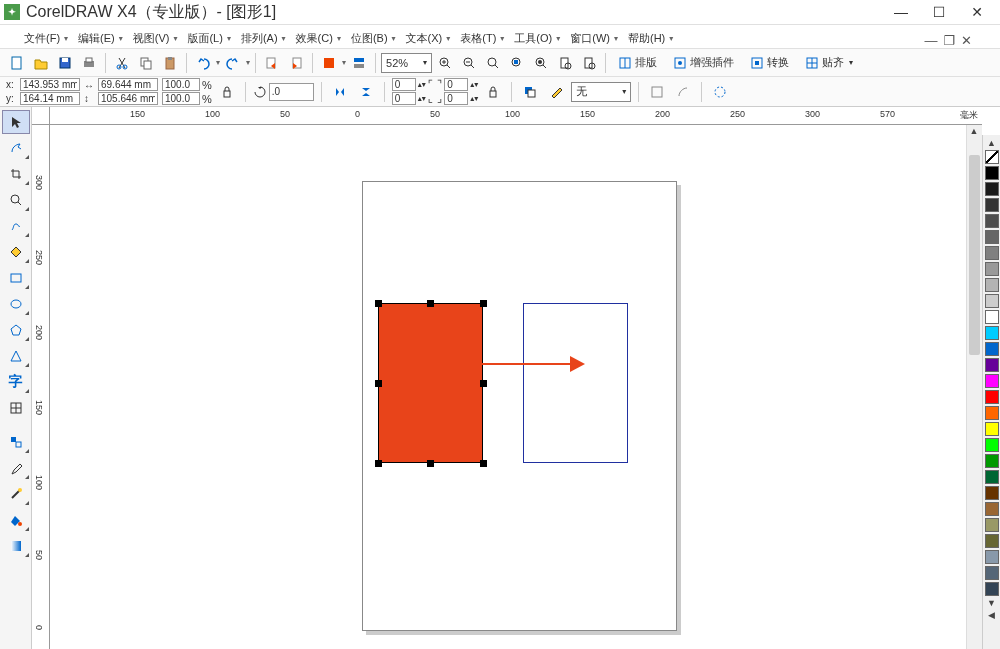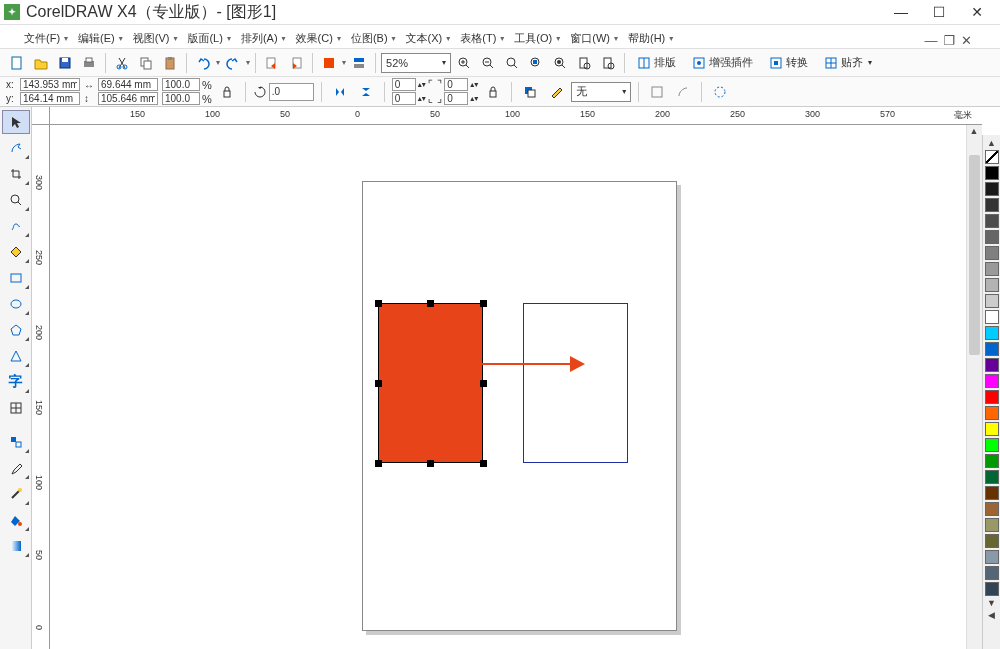--- a/index.html
+++ b/index.html
@@ -11,21 +11,21 @@
 .winctrl div{width:38px;height:25px;display:flex;align-items:center;justify-content:center;font-size:14px;cursor:pointer}
 .menubar{height:24px;display:flex;align-items:flex-end;padding:0 20px;gap:2px;border-bottom:1px solid #e0e0e0}
 .menuitem{padding:2px 4px;display:flex;align-items:center;gap:2px;cursor:pointer}
 .menuarrow{font-size:8px;color:#666;margin-left:2px}
 .subctrl{margin-left:auto;display:flex;gap:6px;padding-right:8px}
 .subctrl span{cursor:pointer;font-size:13px;color:#555}
 .toolbar{height:28px;display:flex;align-items:center;padding:2px 6px;gap:2px;border-bottom:1px solid #e0e0e0;background:#fafafa}
 .tbtn{width:22px;height:22px;display:flex;align-items:center;justify-content:center;cursor:pointer;border:1px solid transparent}
 .tsep{width:1px;height:20px;background:#ccc;margin:0 3px}
 .dropdown{height:20px;border:1px solid #888;background:#fff;display:flex;align-items:center;padding:0 4px;min-width:50px;font-size:11px}
-.dropdown.zoom{width:70px}
+.dropdown.zoom{width:51px}
 .tbtn-text{padding:0 6px;height:22px;display:flex;align-items:center;gap:3px;cursor:pointer;border:1px solid transparent}
 .propbar{height:30px;display:flex;align-items:center;padding:2px 6px;gap:4px;border-bottom:1px solid #ccc;background:#fafafa}
 .coord-group{display:flex;flex-direction:column;gap:1px}
 .coord-row{display:flex;align-items:center;gap:2px}
 .coord-label{font-size:10px;width:12px}
 .coord-input{width:60px;height:13px;border:1px solid #999;background:#fff;font-size:10px;padding:0 2px}
 .scale-input{width:38px;height:13px;border:1px solid #999;background:#fff;font-size:10px;padding:0 2px}
 .main{display:flex;height:572px;position:relative}
 .toolbox{width:32px;background:#f5f5f5;border-right:1px solid #ccc;display:flex;flex-direction:column;padding-top:2px}
 .tool{width:28px;height:24px;margin:1px auto;display:flex;align-items:center;justify-content:center;cursor:pointer;position:relative}
@@ -532,21 +532,21 @@
       <span class="ruler-tick" style="left:155px">100</span>
       <span class="ruler-tick" style="left:230px">50</span>
       <span class="ruler-tick" style="left:305px">0</span>
       <span class="ruler-tick" style="left:380px">50</span>
       <span class="ruler-tick" style="left:455px">100</span>
       <span class="ruler-tick" style="left:530px">150</span>
       <span class="ruler-tick" style="left:605px">200</span>
       <span class="ruler-tick" style="left:680px">250</span>
       <span class="ruler-tick" style="left:755px">300</span>
       <span class="ruler-tick" style="left:830px">570</span>
-      <span class="ruler-tick" style="right:10px">毫米</span>
+      <span class="ruler-tick" style="right:4px">毫米</span>
     </div>
     <div class="vruler">
       <span class="ruler-tick" style="top:50px">300</span>
       <span class="ruler-tick" style="top:125px">250</span>
       <span class="ruler-tick" style="top:200px">200</span>
       <span class="ruler-tick" style="top:275px">150</span>
       <span class="ruler-tick" style="top:350px">100</span>
       <span class="ruler-tick" style="top:425px">50</span>
       <span class="ruler-tick" style="top:500px">0</span>
     </div>

